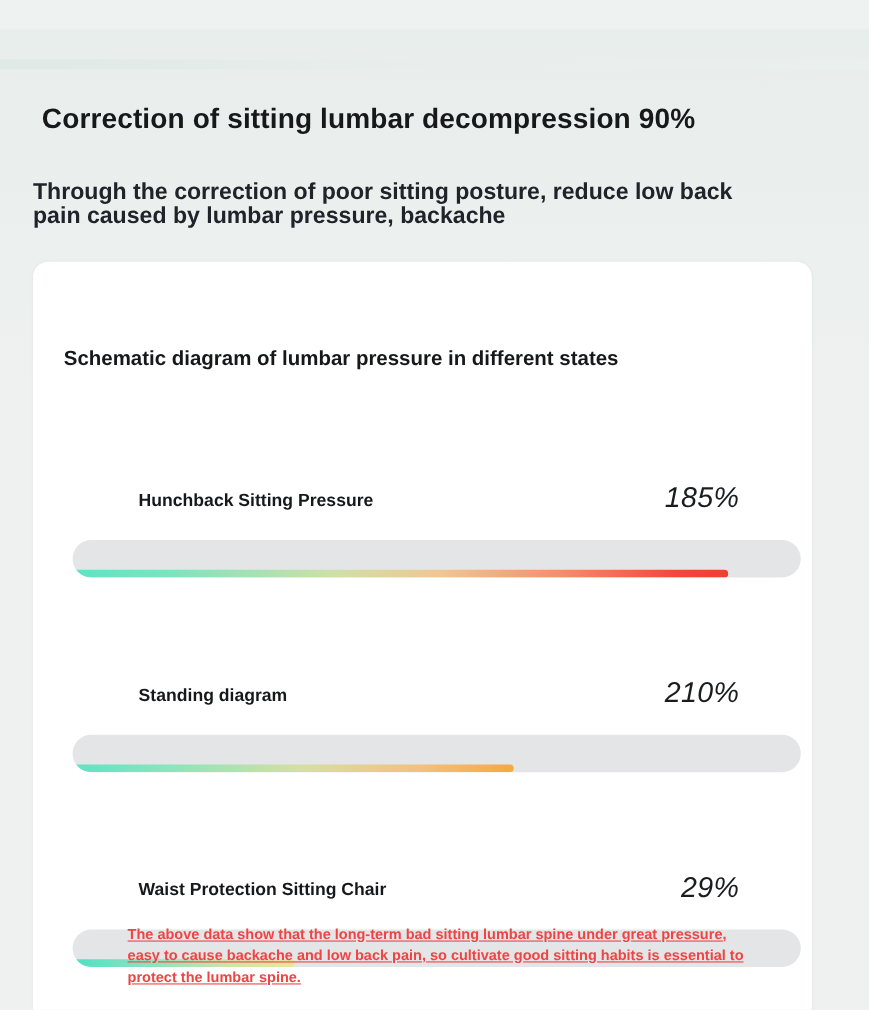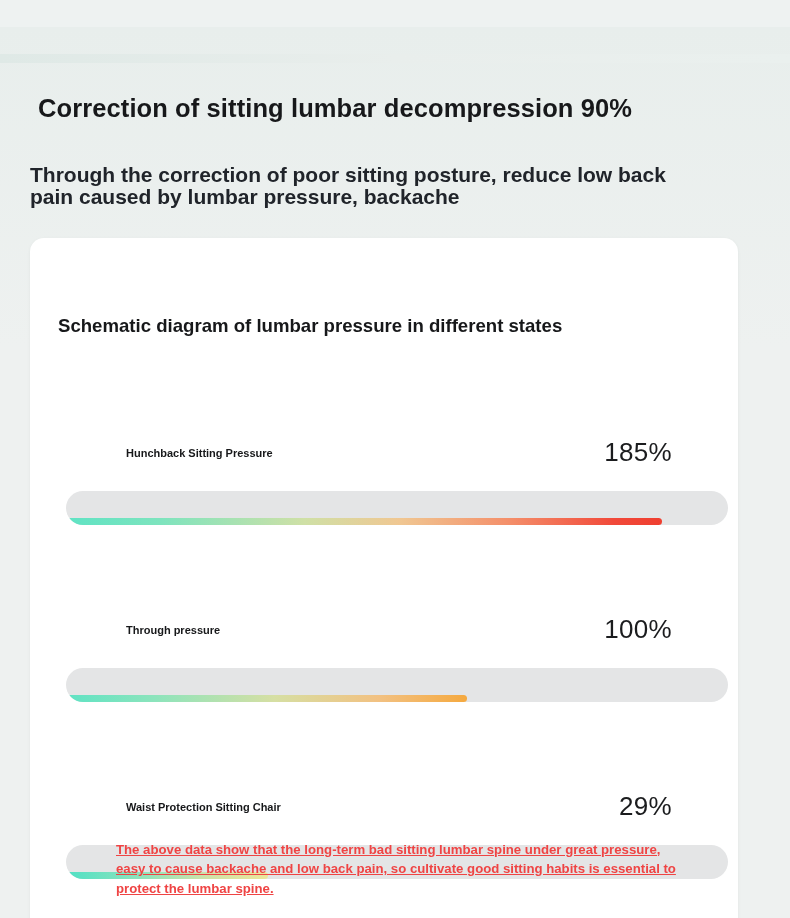--- a/index.html
+++ b/index.html
@@ -65,32 +65,33 @@
     position: absolute;
     top: 128px;
     left: 0;
     right: 0;
   }
   .bar-group { position: relative; height: 150px; }
   .bar-label {
     position: absolute;
     left: 96px;
     top: 0;
-    font-size: 11px;
+    font-size: 16px;
     font-weight: bold;
     color: #17181a;
   }
   .bar-value {
     position: absolute;
     right: 66px;
     top: -10px;
     font-size: 26px;
     font-weight: 400;
     color: #1b1c1e;
     letter-spacing: 0.3px;
+    font-style: italic;
   }
   .bar-track {
     position: absolute;
     left: 36px;
     top: 44px;
     width: 662px;
     height: 34px;
     background: #e4e5e6;
     border-radius: 17px;
     overflow: hidden;
@@ -140,22 +141,22 @@
 
       <div class="bar-group">
         <div class="bar-label">Hunchback Sitting Pressure</div>
         <div class="bar-value">185%</div>
         <div class="bar-track">
           <div class="bar-fill fill-185" style="width: 90%;"></div>
         </div>
       </div>
 
       <div class="bar-group">
-        <div class="bar-label">Through pressure</div>
-        <div class="bar-value">100%</div>
+        <div class="bar-label">Standing diagram</div>
+        <div class="bar-value">210%</div>
         <div class="bar-track">
           <div class="bar-fill fill-140" style="width: 60.5%;"></div>
         </div>
       </div>
 
       <div class="bar-group">
         <div class="bar-label">Waist Protection Sitting Chair</div>
         <div class="bar-value">29%</div>
         <div class="bar-track">
           <div class="bar-fill fill-95" style="width: 30.5%;"></div>

